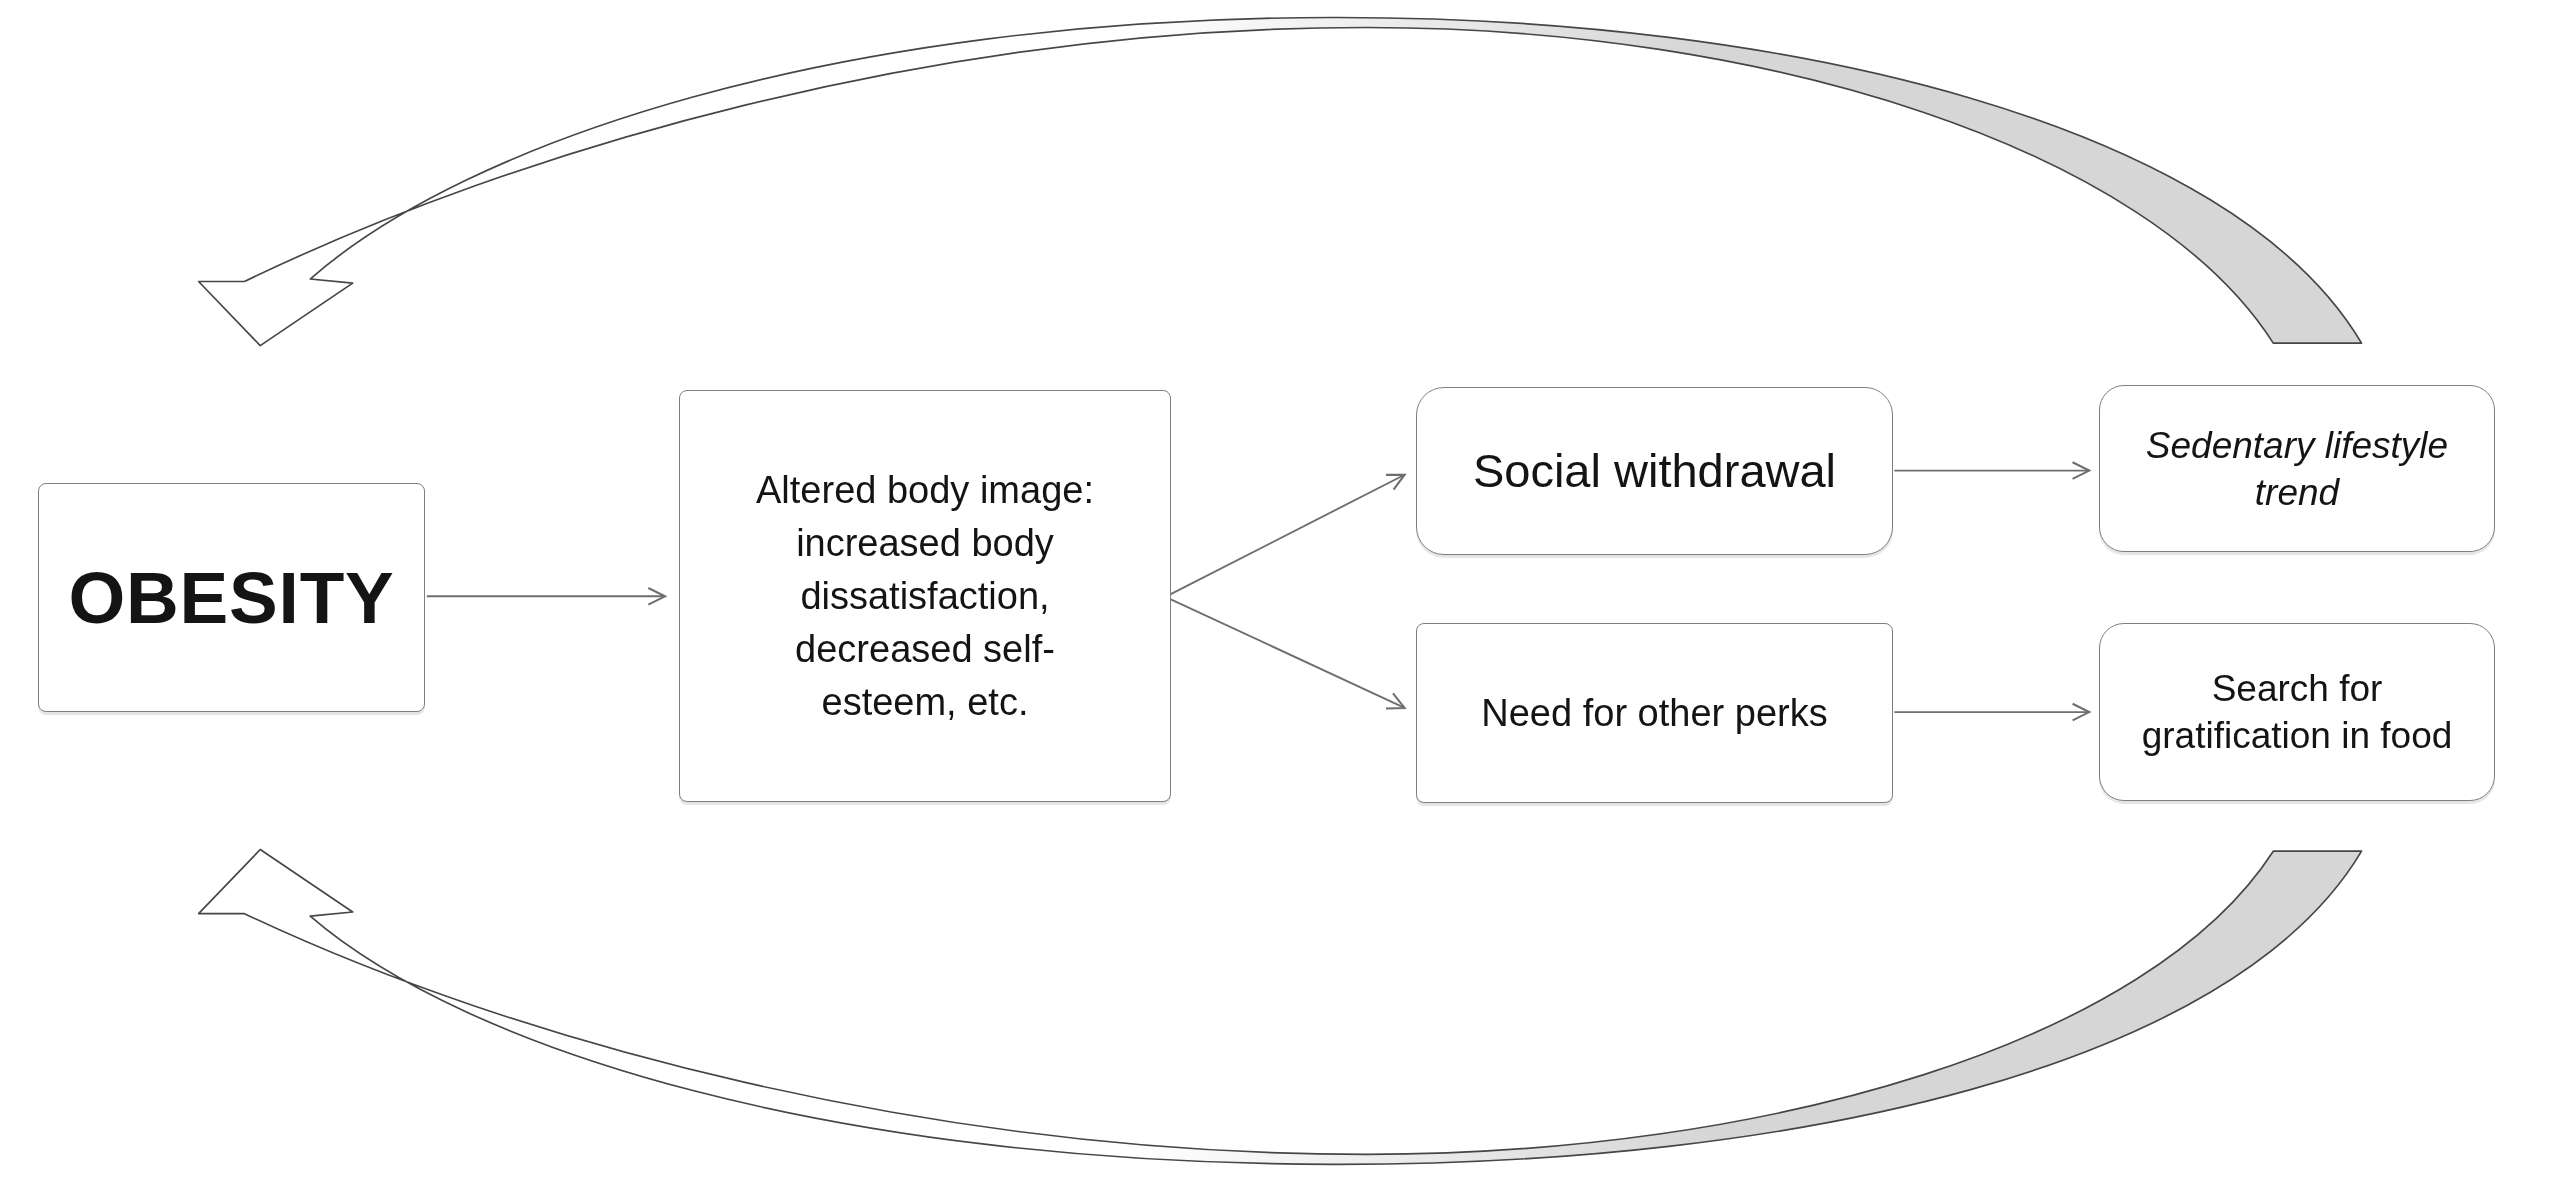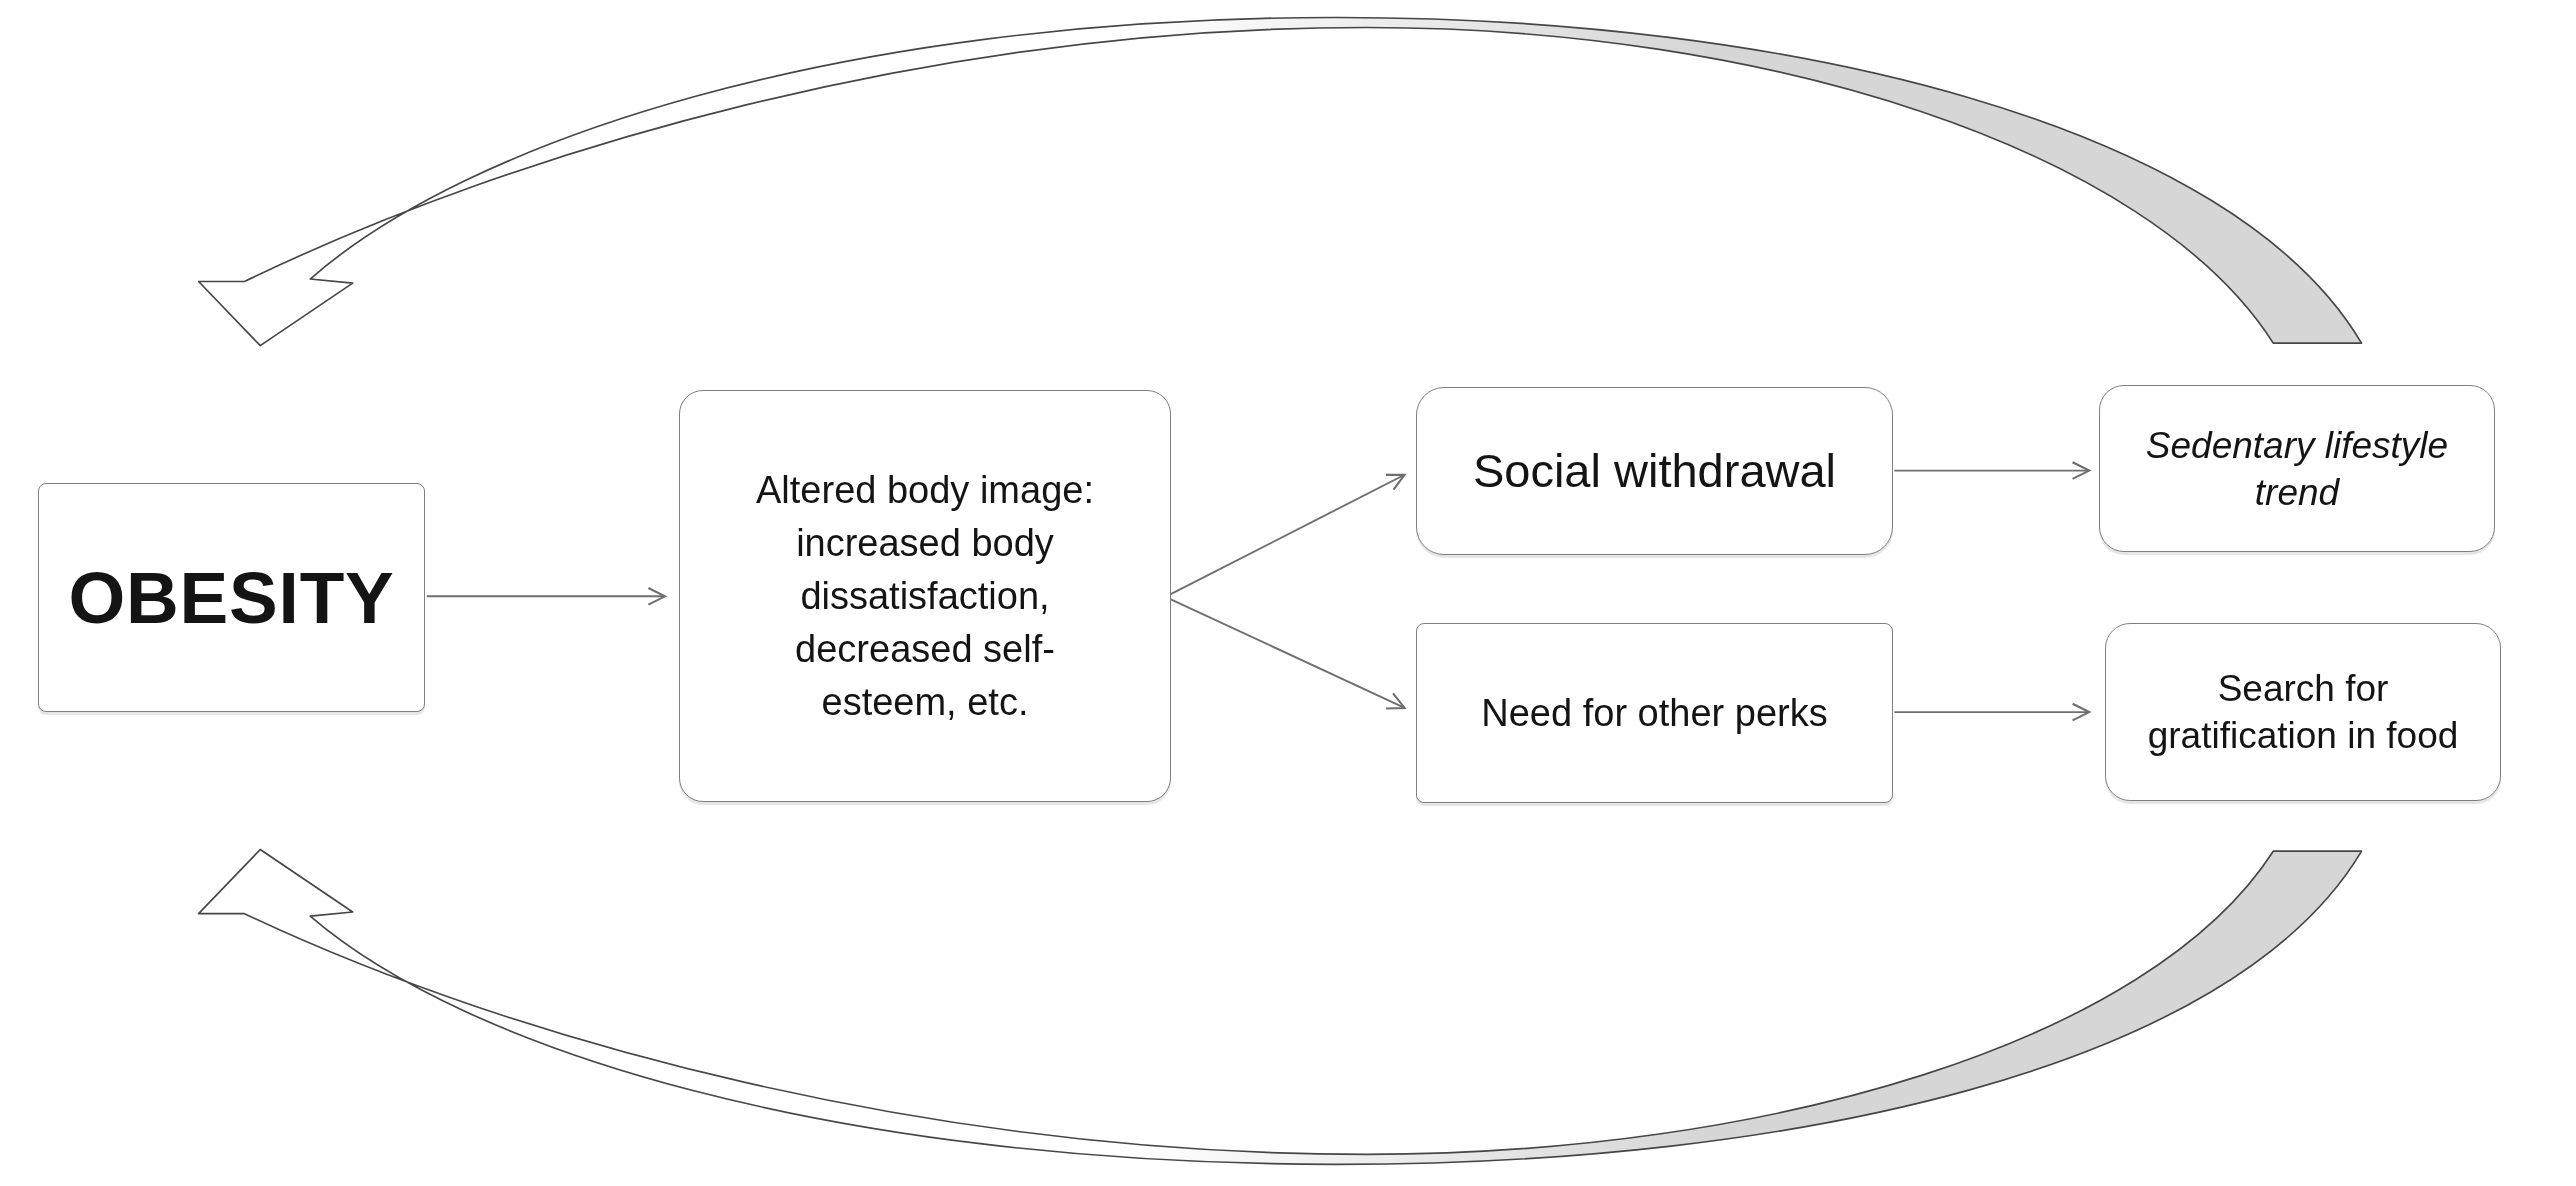--- a/index.html
+++ b/index.html
@@ -35,42 +35,42 @@
     color: #141414;
     box-shadow: 0 2.5px 0.8px rgba(0,0,0,0.10);
   }
   .node-obesity {
     left: 38px; top: 483px; width: 387px; height: 229px;
     border-radius: 8px;
     font-size: 73px; font-weight: bold; letter-spacing: 0.8px; text-align: center;
   }
   .node-altered {
     left: 679px; top: 390px; width: 492px; height: 412px;
-    border-radius: 24px;
+    border-radius: 8px;
     font-size: 38px; line-height: 53px;
   }
   .node-social {
     left: 1416px; top: 387px; width: 477px; height: 168px;
     border-radius: 28px;
     font-size: 47px; line-height: 48px;
   }
   .node-perks {
     left: 1416px; top: 623px; width: 477px; height: 180px;
     border-radius: 8px;
     font-size: 38px; line-height: 48px; text-align: center;
   }
   .node-sedentary {
     left: 2099px; top: 385px; width: 396px; height: 167px;
     border-radius: 25px;
     font-size: 37px; line-height: 47px; font-style: italic;
   }
   .node-food {
     left: 2099px; top: 623px; width: 396px; height: 178px;
     border-radius: 25px;
-    font-size: 37px; line-height: 47px; margin-left: 6px;
+    font-size: 37px; line-height: 47px;
   }
 </style>
 </head>
 <body>
 
 <div id="canvas">
 
   <svg id="loop-svg" width="2576" height="1186" viewBox="0 0 3092 1424">
     <defs>
       <linearGradient id="bandGrad" gradientUnits="userSpaceOnUse" x1="1350" y1="0" x2="2050" y2="0">

